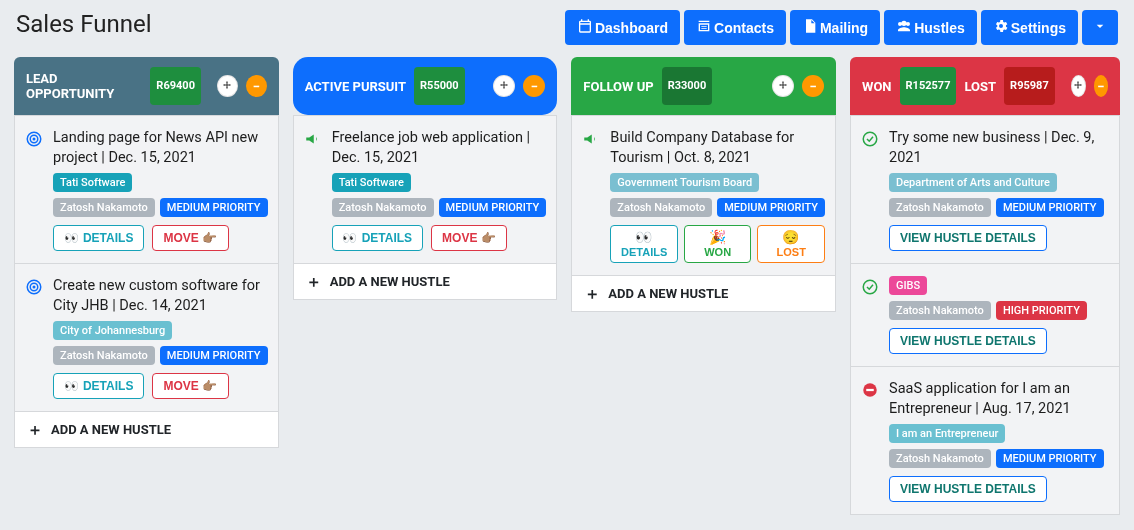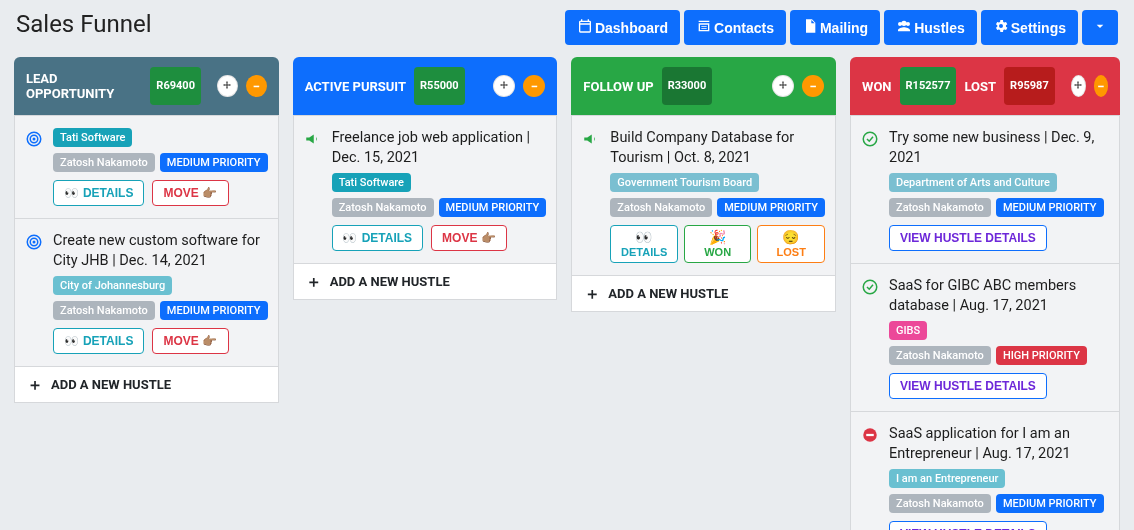--- a/index.html
+++ b/index.html
@@ -58,21 +58,21 @@
     align-items: center;
     gap: 8px;
     padding: 10px 12px;
     color: #fff;
     font-weight: 700;
     font-size: 13px;
     border-radius: 6px 6px 0 0;
   }
   .col-header .spacer { flex: 1; }
   .hdr-lead   { background: #497285; }
-  .hdr-active { background: #0d6efd; }
+  .hdr-active { background: #0d6efd; border-radius: 15px; }
   .hdr-follow { background: #28a745; }
   .hdr-won    { background: #dc3545; }
   .badge {
     font-size: 11px;
     font-weight: 700;
     padding: 12px 6px;
     border-radius: 4px;
     line-height: 14px;
   }
   .badge-green  { background: #1e8e3e; color: #fff; }
@@ -152,21 +152,21 @@
     font-weight: 600;
     cursor: pointer;
     display: inline-flex;
     align-items: center;
     gap: 4px;
   }
   .btn-details { color:#17a2b8; border-color:#17a2b8; }
   .btn-move    { color:#dc3545; border-color:#dc3545; }
   .btn-won     { color:#28a745; border-color:#28a745; }
   .btn-lost    { color:#fd7e14; border-color:#fd7e14; }
-  .btn-view    { color:#6d28d9; border-color:#0d6efd; }
+  .btn-view    { color:#0f766e; border-color:#0d6efd; }
   .add-row {
     background: #fff;
     border: 1px solid #d6d8db;
     border-top: none;
     padding: 10px 12px;
     font-weight: 700;
     font-size: 13px;
     cursor: pointer;
     display: flex; align-items: center; gap: 8px;
   }
@@ -235,20 +235,21 @@
       <span class="hdr-btn minus">−</span>
     </div>
     <div class="cards">
       <div class="card">
         <span class="status-icon"><svg viewBox="0 0 24 24">
               <circle cx="12" cy="12" r="9" fill="none" stroke="#0d6efd" stroke-width="2"></circle>
               <circle cx="12" cy="12" r="5" fill="none" stroke="#0d6efd" stroke-width="2"></circle>
               <circle cx="12" cy="12" r="2" fill="#0d6efd"></circle>
             </svg></span>
         <div class="card-body">
+          <div class="card-title">Landing page for News API new project | Dec. 15, 2021</div>
           <div class="pill-row">
             <span class="pill pill-cyan">Tati Software</span>
           </div>
           <div class="pill-row">
             <span class="pill pill-gray">Zatosh Nakamoto</span>
             <span class="pill pill-blue">MEDIUM PRIORITY</span>
           </div>
           <div class="btn-row">
             <button class="btn-outline btn-details">
                 <span>👀</span>
@@ -424,21 +425,20 @@
               </button>
             </div>
         </div>
       </div>
       <div class="card">
         <span class="status-icon"><svg viewBox="0 0 24 24">
               <circle cx="12" cy="12" r="9" fill="none" stroke="#28a745" stroke-width="2"></circle>
               <path d="M8 12l3 3 5-6" fill="none" stroke="#28a745" stroke-width="2"></path>
             </svg></span>
         <div class="card-body">
-          <div class="card-title">SaaS for GIBC ABC members database | Aug. 17, 2021</div>
           <div class="pill-row">
               <span class="pill pill-cyan" style="background:#ec4899">GIBS</span>
             </div>
           <div class="pill-row">
             <span class="pill pill-gray">Zatosh Nakamoto</span>
             <span class="pill pill-red">HIGH PRIORITY</span>
           </div>
           <div class="btn-row">
               <button class="btn-outline btn-view">
                 <span>VIEW HUSTLE DETAILS</span>

